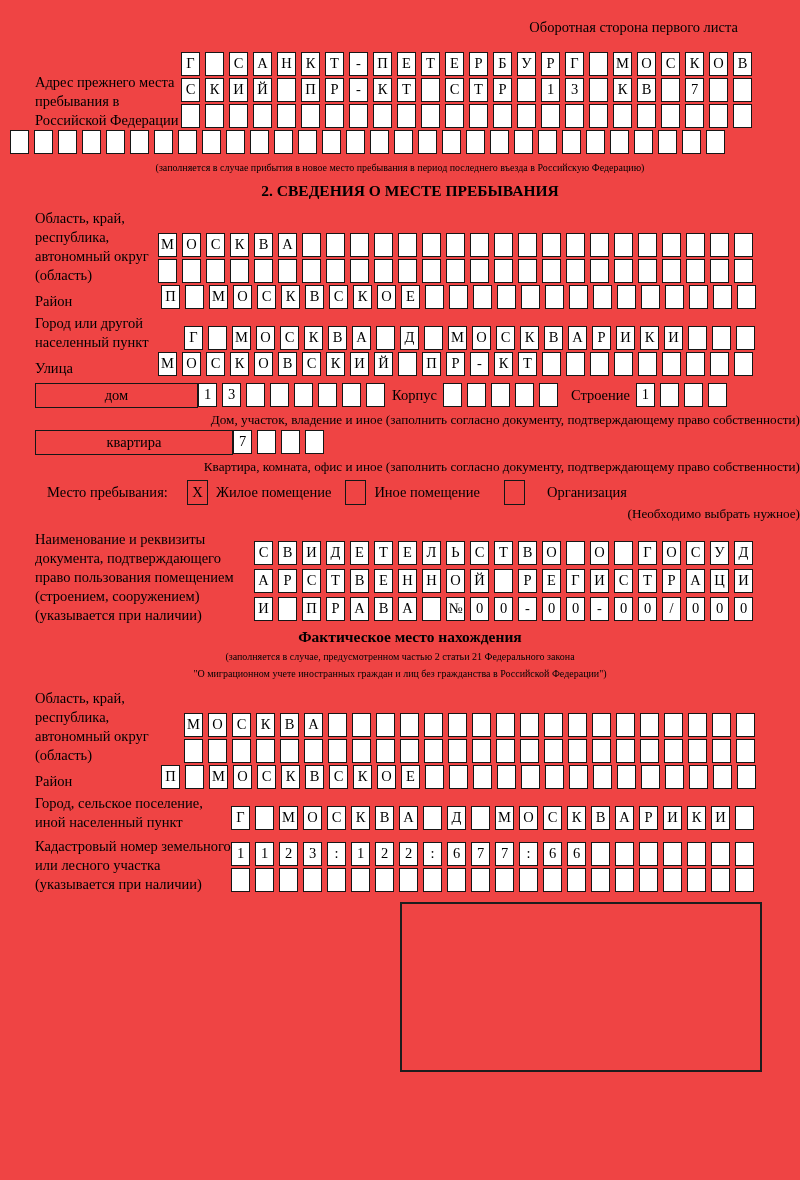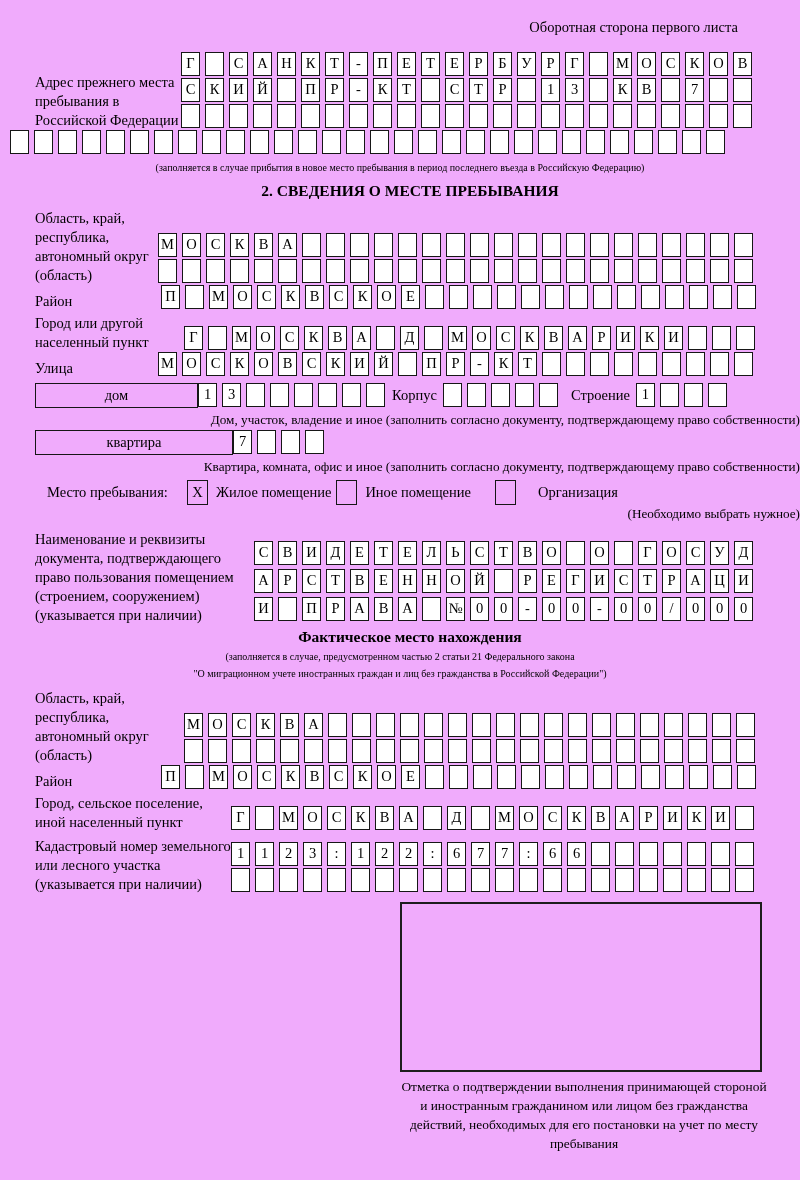--- a/index.html
+++ b/index.html
@@ -1,19 +1,19 @@
 <!DOCTYPE html>
 <html><head>
 <meta charset="utf-8">
 <style>
   * { margin:0; padding:0; box-sizing:border-box; }
   body { background:#fff; }
   .page {
     position:relative; width:800px; height:1180px; margin:0 auto;
-    background:#f0abfc; color:#000; overflow:hidden;
+    background:#ef4444; color:#000; overflow:hidden;
     font-family:"Liberation Serif","DejaVu Serif",serif;
   }
   .corner { padding:18px 62px 0 0; text-align:right; font-size:14.5px; line-height:18px; }
   .block { padding-left:35px; }
   .flexrow { display:flex; align-items:flex-end; }
   .lbl { font-size:14.5px; line-height:19px; padding-top:3px; flex:none; }
   .grid { height:26px; white-space:nowrap; }
   .cell {
     display:inline-block; width:19px; height:24px; border:1.6px solid #161616;
     margin-right:5px; text-align:center; font-size:14.5px; line-height:21px;
@@ -95,21 +95,21 @@
     <span class="bigbox" style="width:163px">дом</span><span class="grid" style="display:inline-block"><span class="cell">1</span><span class="cell">3</span><span class="cell"></span><span class="cell"></span><span class="cell"></span><span class="cell"></span><span class="cell"></span><span class="cell"></span></span><span class="inline-lbl" style="margin:0 6px 0 2px">Корпус</span><span class="grid" style="display:inline-block"><span class="cell"></span><span class="cell"></span><span class="cell"></span><span class="cell"></span><span class="cell"></span></span><span class="inline-lbl" style="margin:0 6px 0 8px">Строение</span><span class="grid" style="display:inline-block"><span class="cell">1</span><span class="cell"></span><span class="cell"></span><span class="cell"></span></span>
   </div>
   <div class="block note-left mt2">Дом, участок, владение и иное (заполнить согласно документу, подтверждающему право собственности)</div>
 
   <div class="block mt2">
     <span class="bigbox" style="width:198px">квартира</span><span class="grid" style="display:inline-block"><span class="cell">7</span><span class="cell"></span><span class="cell"></span><span class="cell"></span></span>
   </div>
   <div class="block note-left mt2">Квартира, комната, офис и иное (заполнить согласно документу, подтверждающему право собственности)</div>
 
   <div class="block mt5">
-    <span class="opt" style="width:132px">Место пребывания:</span><span class="cbx" style="margin-left:8px">X</span><span class="opt" style="margin:0 5px 0 8px">Жилое помещение</span><span class="cbx"></span><span class="opt" style="margin:0 14px 0 8px">Иное помещение</span><span class="cbx" style="margin-left:10px"></span><span class="opt" style="margin-left:22px">Организация</span>
+    <span class="opt" style="width:132px">Место пребывания:</span><span class="cbx" style="margin-left:8px">X</span><span class="opt" style="margin:0 14px 0 8px">Жилое помещение</span><span class="cbx"></span><span class="opt" style="margin:0 14px 0 8px">Иное помещение</span><span class="cbx" style="margin-left:10px"></span><span class="opt" style="margin-left:22px">Организация</span>
   </div>
   <div class="note-left" style="padding-left:243px">(Необходимо выбрать нужное)</div>
 
   <div class="block mt5">
     <div class="flexrow">
       <div class="lbl" style="width:200px; margin-right:19px">Наименование и реквизиты документа, подтверждающего право пользования помещением (строением, сооружением) (указывается при наличии)</div>
       <div>
         <div class="grid doc-grid"><span class="cell">С</span><span class="cell">В</span><span class="cell">И</span><span class="cell">Д</span><span class="cell">Е</span><span class="cell">Т</span><span class="cell">Е</span><span class="cell">Л</span><span class="cell">Ь</span><span class="cell">С</span><span class="cell">Т</span><span class="cell">В</span><span class="cell">О</span><span class="cell"></span><span class="cell">О</span><span class="cell"></span><span class="cell">Г</span><span class="cell">О</span><span class="cell">С</span><span class="cell">У</span><span class="cell">Д</span></div>
         <div class="grid doc-grid"><span class="cell">А</span><span class="cell">Р</span><span class="cell">С</span><span class="cell">Т</span><span class="cell">В</span><span class="cell">Е</span><span class="cell">Н</span><span class="cell">Н</span><span class="cell">О</span><span class="cell">Й</span><span class="cell"></span><span class="cell">Р</span><span class="cell">Е</span><span class="cell">Г</span><span class="cell">И</span><span class="cell">С</span><span class="cell">Т</span><span class="cell">Р</span><span class="cell">А</span><span class="cell">Ц</span><span class="cell">И</span></div>
         <div class="grid doc-grid"><span class="cell">И</span><span class="cell"></span><span class="cell">П</span><span class="cell">Р</span><span class="cell">А</span><span class="cell">В</span><span class="cell">А</span><span class="cell"></span><span class="cell">№</span><span class="cell">0</span><span class="cell">0</span><span class="cell">-</span><span class="cell">0</span><span class="cell">0</span><span class="cell">-</span><span class="cell">0</span><span class="cell">0</span><span class="cell">/</span><span class="cell">0</span><span class="cell">0</span><span class="cell">0</span></div>
@@ -149,15 +149,14 @@
     <div class="flexrow">
       <div class="lbl" style="width:196px">Кадастровый номер земельного или лесного участка (указывается при наличии)</div>
       <div>
         <div class="grid"><span class="cell">1</span><span class="cell">1</span><span class="cell">2</span><span class="cell">3</span><span class="cell">:</span><span class="cell">1</span><span class="cell">2</span><span class="cell">2</span><span class="cell">:</span><span class="cell">6</span><span class="cell">7</span><span class="cell">7</span><span class="cell">:</span><span class="cell">6</span><span class="cell">6</span><span class="cell"></span><span class="cell"></span><span class="cell"></span><span class="cell"></span><span class="cell"></span><span class="cell"></span><span class="cell"></span></div>
         <div class="grid"><span class="cell"></span><span class="cell"></span><span class="cell"></span><span class="cell"></span><span class="cell"></span><span class="cell"></span><span class="cell"></span><span class="cell"></span><span class="cell"></span><span class="cell"></span><span class="cell"></span><span class="cell"></span><span class="cell"></span><span class="cell"></span><span class="cell"></span><span class="cell"></span><span class="cell"></span><span class="cell"></span><span class="cell"></span><span class="cell"></span><span class="cell"></span><span class="cell"></span></div>
       </div>
     </div>
   </div>
 
   <div class="stamp-box"></div>
-  <div class="stamp-note">Отметка о подтверждении выполнения принимающей стороной и иностранным гражданином или лицом без гражданства действий, необходимых для его постановки на учет по месту пребывания</div>
 
 </div>
 
 </body></html>

